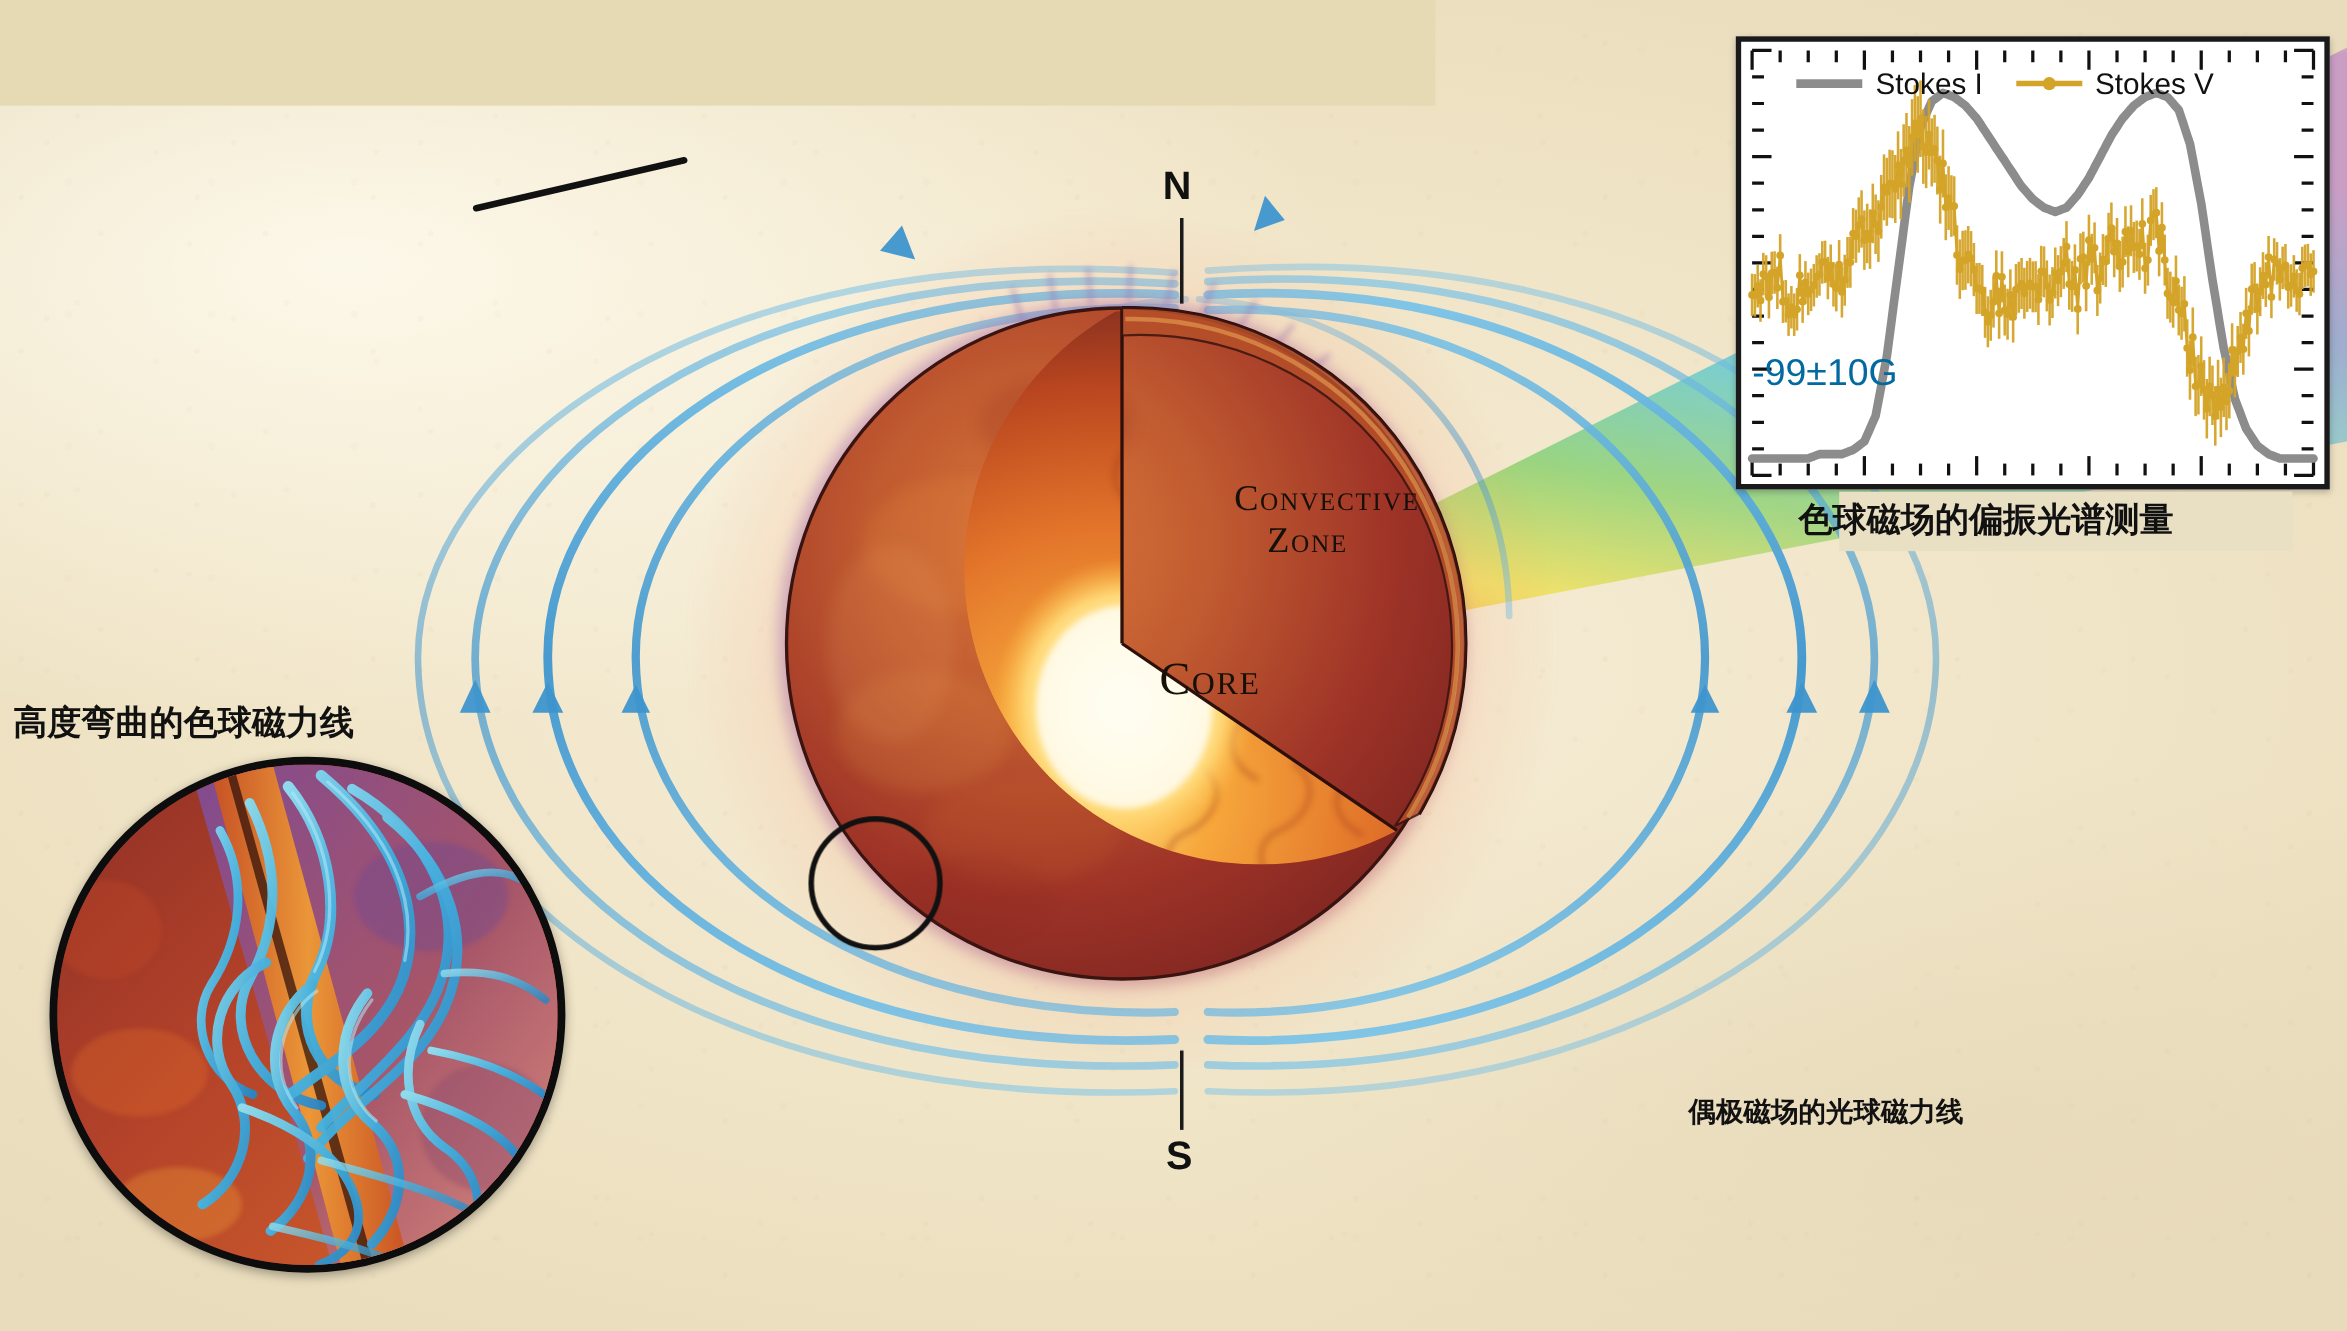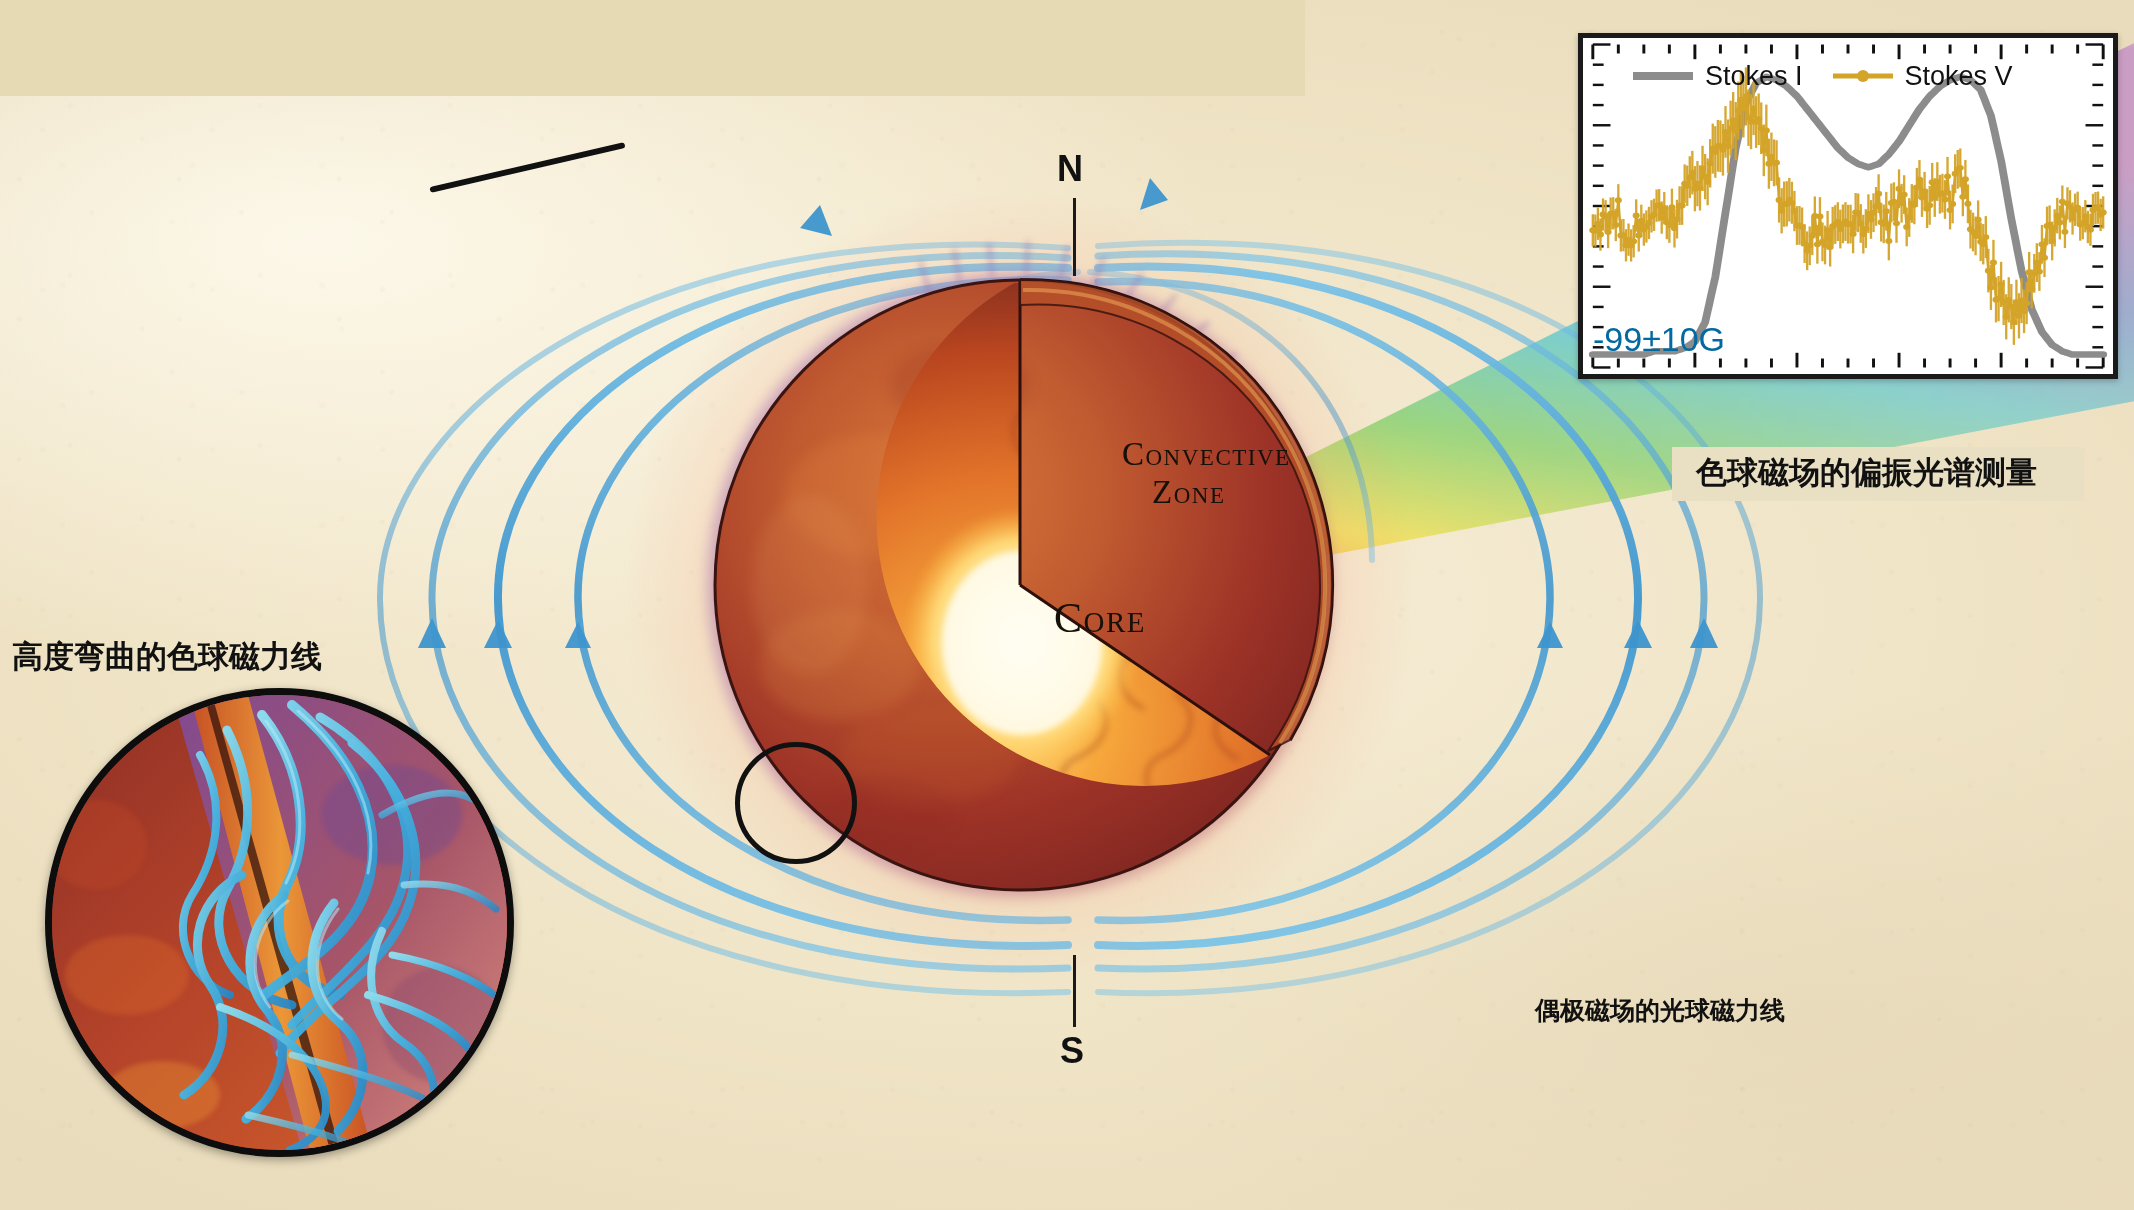--- a/index.html
+++ b/index.html
@@ -81,21 +81,21 @@
     background:#111;transform-origin:left center;transform:rotate(-13deg);
     border-radius:3px;
   }
   #small-circle{
     position:absolute;left:735px;top:742px;width:112px;height:112px;
     border-radius:50%;border:5px solid #111;
   }
 
   
   #plot-panel{
-    position:absolute;left:1578px;top:33px;width:540px;height:346px;
+    position:absolute;left:1578px;top:33px;width:540px;height:412px;
     background:#ffffff;border:5px solid #1a1a1a;box-sizing:border-box;
     box-shadow:0 2px 6px rgba(0,0,0,.25);
   }
   #plot-svg{position:absolute;left:0;top:0;width:100%;height:100%;}
   #legend{
     position:absolute;left:48px;top:18px;width:450px;height:40px;
     display:flex;align-items:center;gap:28px;
   }
   .leg-item{display:flex;align-items:center;gap:10px;}
   .leg-swatch{display:block;}
@@ -106,21 +106,21 @@
   #bfield-note{
     position:absolute;left:10px;top:282px;
     font-family:"Liberation Sans",sans-serif;font-size:34px;color:#0369a1;
     white-space:nowrap;
   }
   #plot-caption-banner{
     position:absolute;left:1672px;top:447px;width:412px;height:54px;
     background:#e9dfc2;
   }
   #plot-caption-text{
-    position:absolute;left:1696px;top:452px;
+    position:absolute;left:1635px;top:452px;
     font-family:"Liberation Serif","DejaVu Serif",serif;
     font-size:31px;font-weight:700;color:#111;white-space:nowrap;
   }
 
   
   .pole{
     position:absolute;font-family:"Liberation Sans",sans-serif;
     font-size:36px;font-weight:700;color:#111;
   }
   #pole-n{left:1057px;top:148px;}

